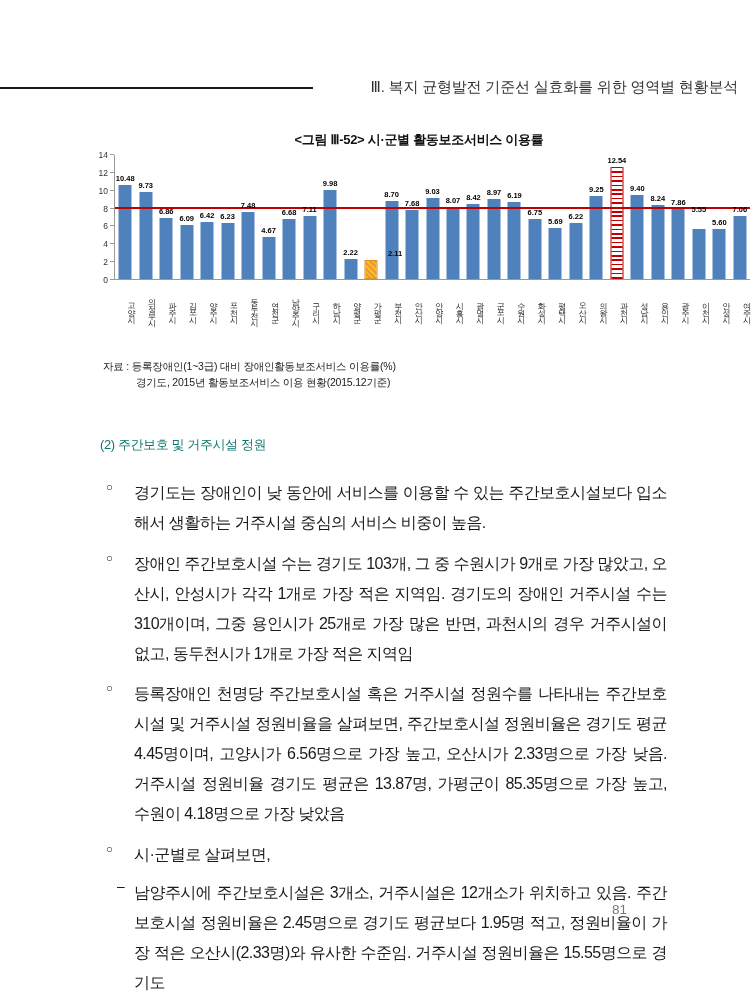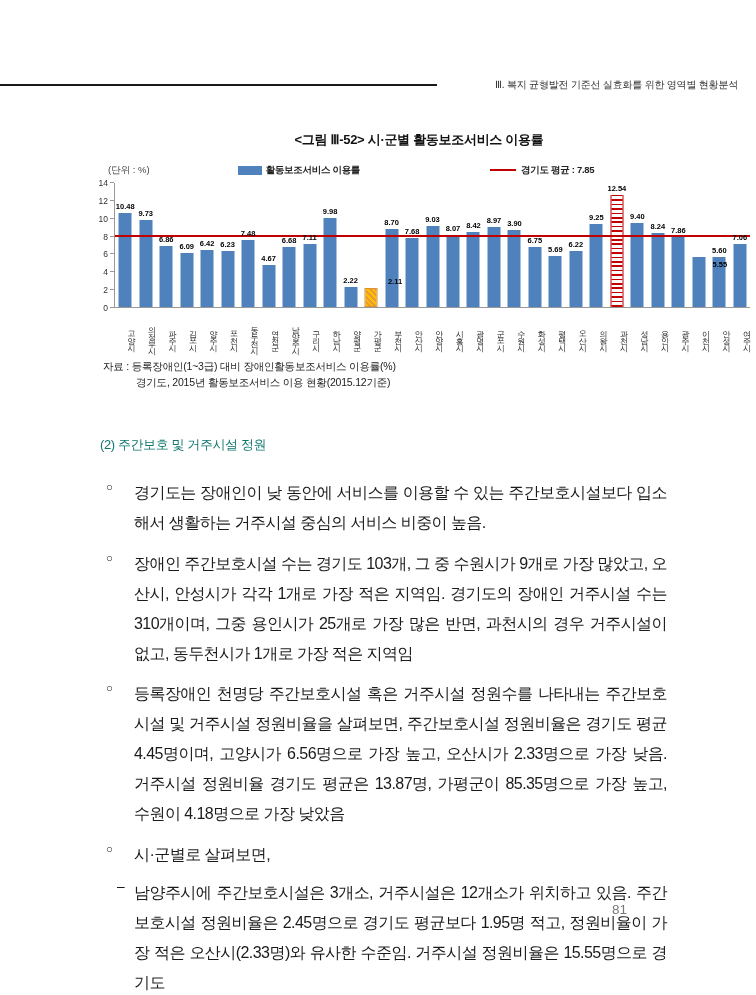--- a/index.html
+++ b/index.html
@@ -5,21 +5,21 @@
   * { margin:0; padding:0; box-sizing:border-box; }
   html,body { background:#e8e8e8; }
   .page {
     position:relative; width:756px; height:995px; margin:0 auto;
     background:#ffffff; overflow:hidden;
     font-family:"Liberation Sans", sans-serif; color:#111;
   }
   
   .header { position:absolute; top:78px; left:0; right:18px; display:flex; align-items:center; }
   .header-rule { flex:1; border-top:2px solid #1a1a1a; margin-right:10px; }
-  .header-text { font-size:10px; color:#333; letter-spacing:-0.2px; white-space:nowrap;margin-left:48px; }
+  .header-text { font-size:15px; color:#333; letter-spacing:-0.2px; white-space:nowrap;margin-left:48px; }
 
   
   .figure { position:absolute; top:131px; left:88px; width:662px; }
   .fig-title { text-align:center; font-size:13px; font-weight:600; color:#111; letter-spacing:-0.3px; }
   .legend-row { position:relative; margin-top:14px; height:14px; font-size:9.5px; display:flex; align-items:center; }
   .unit-label { margin-left:20px; color:#444; }
   .legend-item { display:flex; align-items:center; font-weight:700; color:#222; letter-spacing:-0.3px; }
   .legend-series { margin-left:88px; }
   .legend-avg { margin-left:130px; }
   .swatch-bar { width:24px; height:9px; margin-right:4px; }
@@ -78,31 +78,20 @@
 <div class="page">
 
   <div class="header">
     <div class="header-rule"></div>
     <div class="header-text">Ⅲ. 복지 균형발전 기준선 실효화를 위한 영역별 현황분석</div>
   </div>
 
   <div class="figure">
     <div class="fig-title">&lt;그림 Ⅲ-52&gt; 시·군별 활동보조서비스 이용률</div>
 
-    <div class="legend-row">
-      <span class="unit-label">(단위 : %)</span>
-      <span class="legend-item legend-series">
-        <span class="swatch-bar" style="background: rgb(79, 129, 189);"></span>
-        <span>활동보조서비스 이용률</span>
-      </span>
-      <span class="legend-item legend-avg">
-        <span class="swatch-line" style="background: rgb(192, 0, 0);"></span>
-        <span>경기도 평균 : 7.85</span>
-      </span>
-    </div>
 
     <div class="plot-row">
       <div class="y-axis" id="y-axis">
           <div class="y-tick-label" style="bottom: 0px;">0</div>
           <div class="y-tick-mark" style="bottom: 0px;"></div>
           <div class="y-tick-label" style="bottom: 17.8571px;">2</div>
           <div class="y-tick-mark" style="bottom: 17.8571px;"></div>
           <div class="y-tick-label" style="bottom: 35.7143px;">4</div>
           <div class="y-tick-mark" style="bottom: 35.7143px;"></div>
           <div class="y-tick-label" style="bottom: 53.5714px;">6</div>
@@ -189,21 +178,21 @@
           <div class="bar-slot">
             <div class="bar" style="height: 75.1786px; background: rgb(79, 129, 189);"></div>
             <div class="bar-value" style="bottom: 77.1786px;">8.42</div>
           </div>
           <div class="bar-slot">
             <div class="bar" style="height: 80.0893px; background: rgb(79, 129, 189);"></div>
             <div class="bar-value" style="bottom: 82.0893px;">8.97</div>
           </div>
           <div class="bar-slot">
             <div class="bar" style="height: 76.9643px; background: rgb(79, 129, 189);"></div>
-            <div class="bar-value" style="bottom: 78.9643px;">3.90</div>
+            <div class="bar-value" style="bottom: 78.9643px;">6.19</div>
           </div>
           <div class="bar-slot">
             <div class="bar" style="height: 60.2679px; background: rgb(79, 129, 189);"></div>
             <div class="bar-value" style="bottom: 62.2679px;">6.75</div>
           </div>
           <div class="bar-slot">
             <div class="bar" style="height: 50.8036px; background: rgb(79, 129, 189);"></div>
             <div class="bar-value" style="bottom: 52.8036px;">5.69</div>
           </div>
           <div class="bar-slot">
@@ -225,21 +214,21 @@
           <div class="bar-slot">
             <div class="bar" style="height: 73.5714px; background: rgb(79, 129, 189);"></div>
             <div class="bar-value" style="bottom: 75.5714px;">8.24</div>
           </div>
           <div class="bar-slot">
             <div class="bar" style="height: 70.1786px; background: rgb(79, 129, 189);"></div>
             <div class="bar-value" style="bottom: 72.1786px;">7.86</div>
           </div>
           <div class="bar-slot">
             <div class="bar" style="height: 49.5536px; background: rgb(79, 129, 189);"></div>
-            <div class="bar-value" style="bottom: 38px; margin-left: 21px;">5.55</div>
+            <div class="bar-value" style="bottom: 65px;">5.55</div>
           </div>
           <div class="bar-slot">
             <div class="bar" style="height: 50px; background: rgb(79, 129, 189);"></div>
             <div class="bar-value" style="bottom: 52px;">5.60</div>
           </div>
           <div class="bar-slot">
             <div class="bar" style="height: 63.0357px; background: rgb(79, 129, 189);"></div>
             <div class="bar-value" style="bottom: 65.0357px;">7.06</div>
           </div>
         </div>

